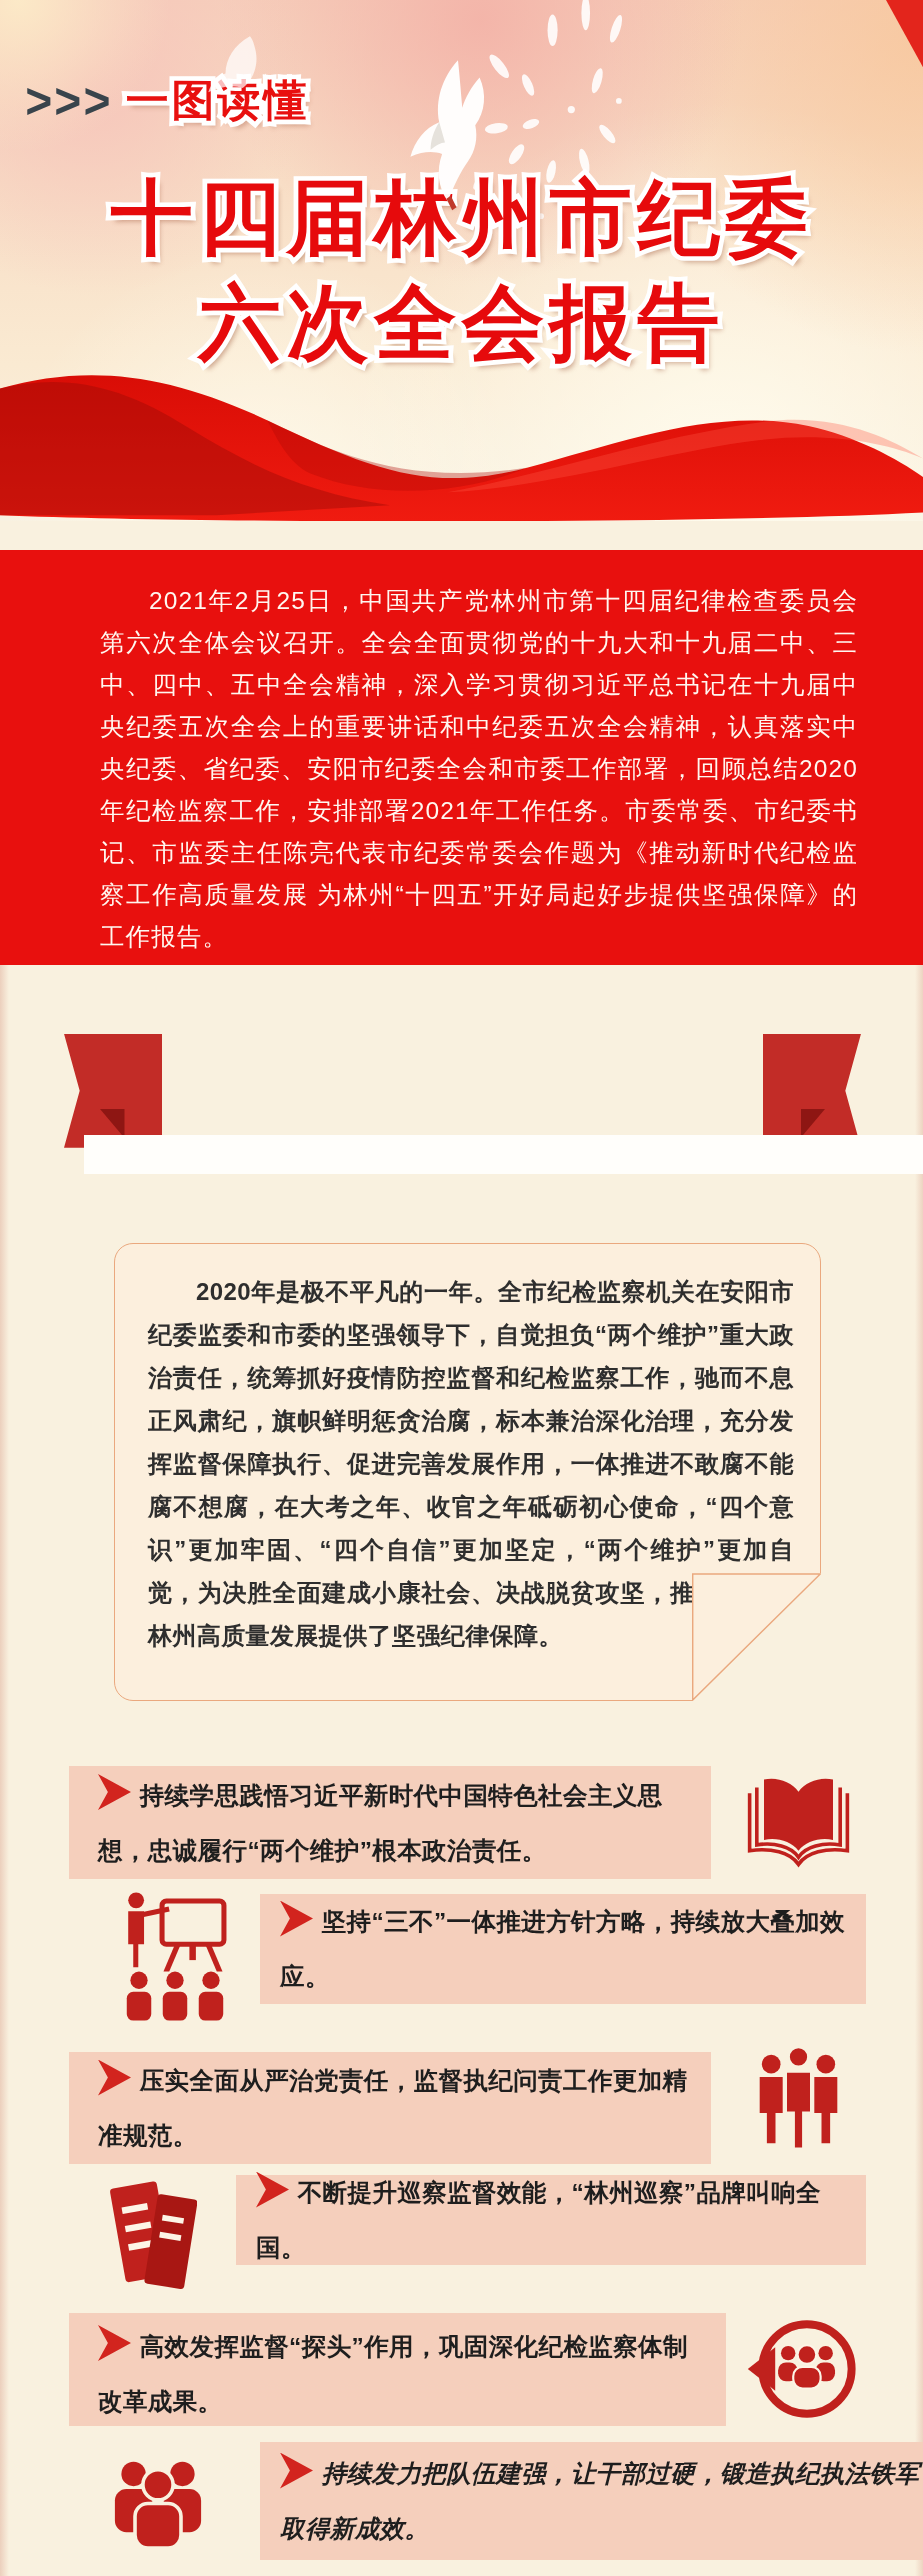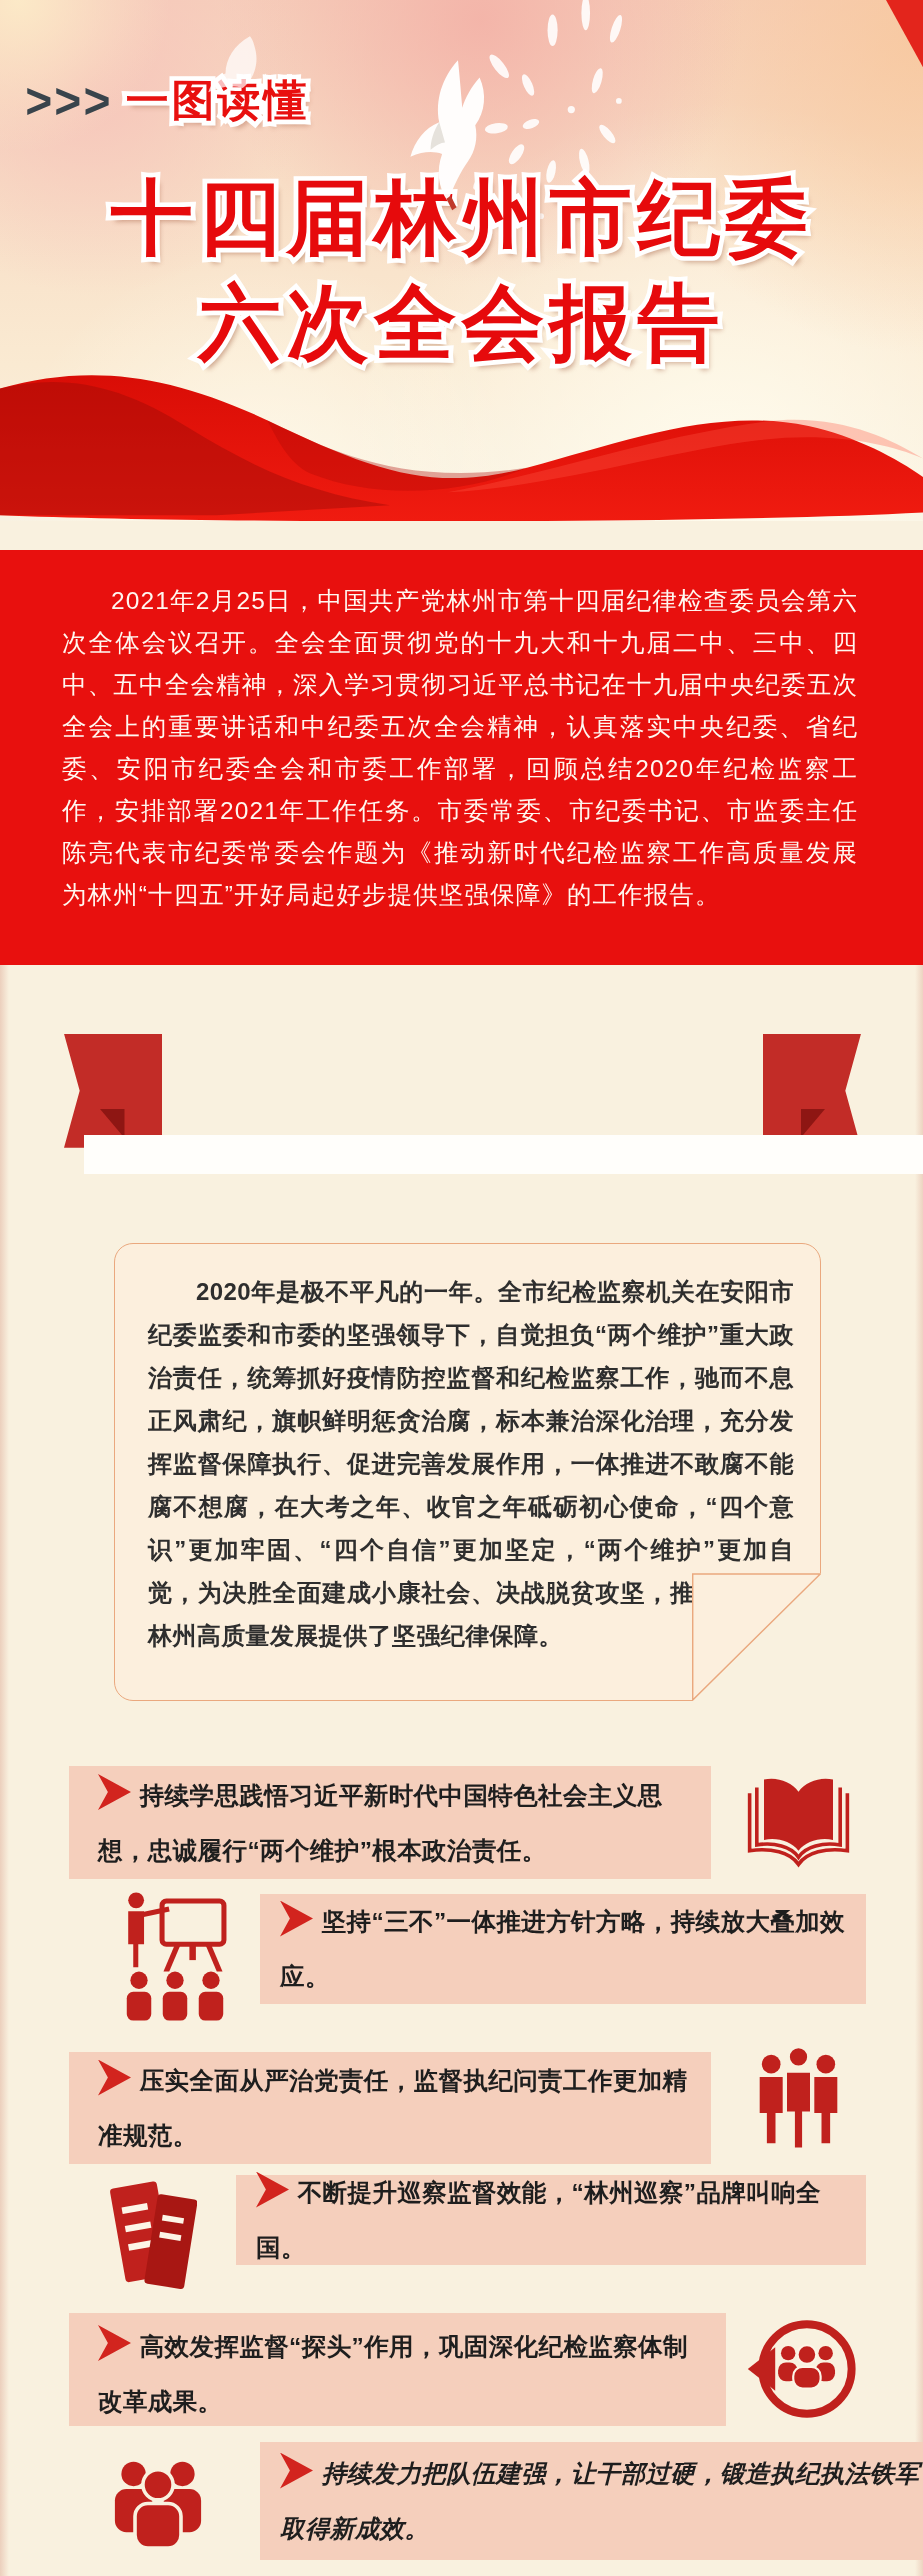--- a/index.html
+++ b/index.html
@@ -44,21 +44,21 @@
   
   .fireworks{position:absolute;left:430px;top:0;width:310px;height:245px;}
   
   .dove-main{position:absolute;left:396px;top:56px;width:98px;height:170px;z-index:5;}
   .dove-small{position:absolute;left:204px;top:32px;width:66px;height:66px;opacity:.8;z-index:4;}
   
   .wave{position:absolute;left:0;top:351px;width:924px;height:170px;}
   
   .intro-banner{
     position:absolute;left:0;top:550px;width:924px;height:415px;
-    background:#E8100E;box-sizing:border-box;padding:30px 66px 0 62px;
+    background:#E8100E;box-sizing:border-box;padding:30px 66px 0 100px;
   }
   .intro-banner p{
     margin:0;color:#FFF7F0;font-size:24.5px;line-height:42px;letter-spacing:1.1px;
     text-indent:2em;text-align:justify;font-weight:500;
   }
   
   .edge-left,.edge-right{position:absolute;top:965px;width:8.7px;height:1611px;}
   .edge-left{left:0;background:linear-gradient(90deg,rgba(205,130,110,.30),rgba(205,130,110,0));}
   .edge-right{right:0;background:linear-gradient(270deg,rgba(205,130,110,.30),rgba(205,130,110,0));}
   

